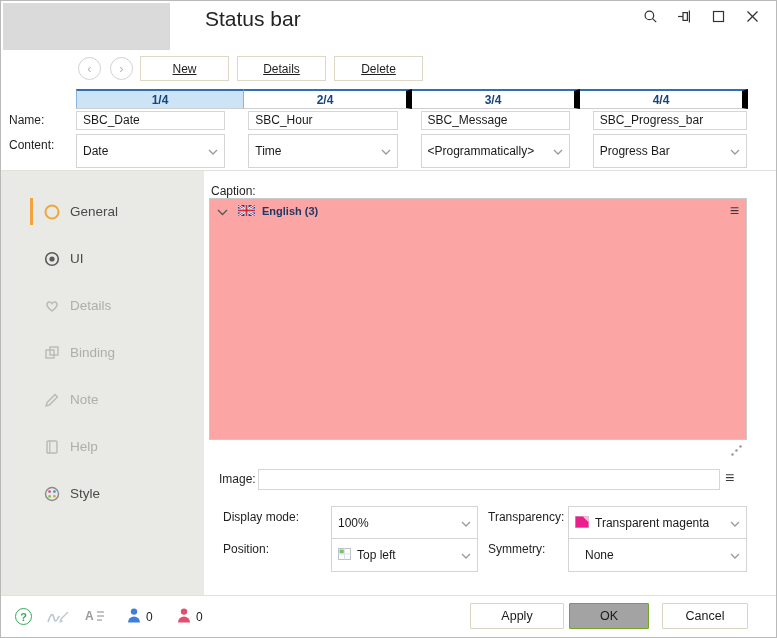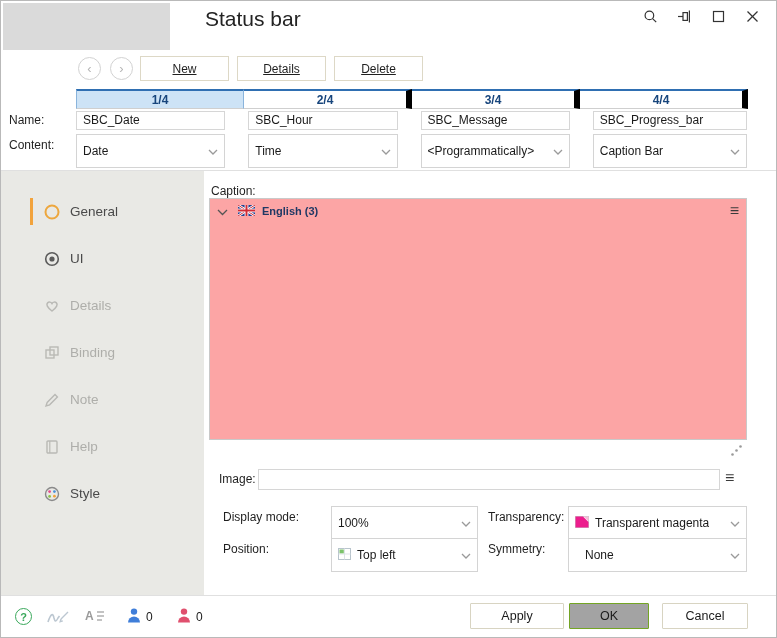--- a/index.html
+++ b/index.html
@@ -183,21 +183,21 @@
     <div class="cell">
         <div class="dd">
       <span class="val">&lt;Programmatically&gt;</span>
       <span class="chev"><svg width="10" height="6">
               <polyline points="1,1 5,5 9,1" fill="none" stroke="#9a9a9a" stroke-width="1.3"></polyline>
             </svg></span>
     </div>
       </div>
     <div class="cell">
         <div class="dd">
-      <span class="val">Caption Bar</span>
+      <span class="val">Progress Bar</span>
       <span class="chev"><svg width="10" height="6">
               <polyline points="1,1 5,5 9,1" fill="none" stroke="#9a9a9a" stroke-width="1.3"></polyline>
             </svg></span>
     </div>
       </div>
   </div>
 
   <div class="divider"></div>
 
   <div class="sidebar">

